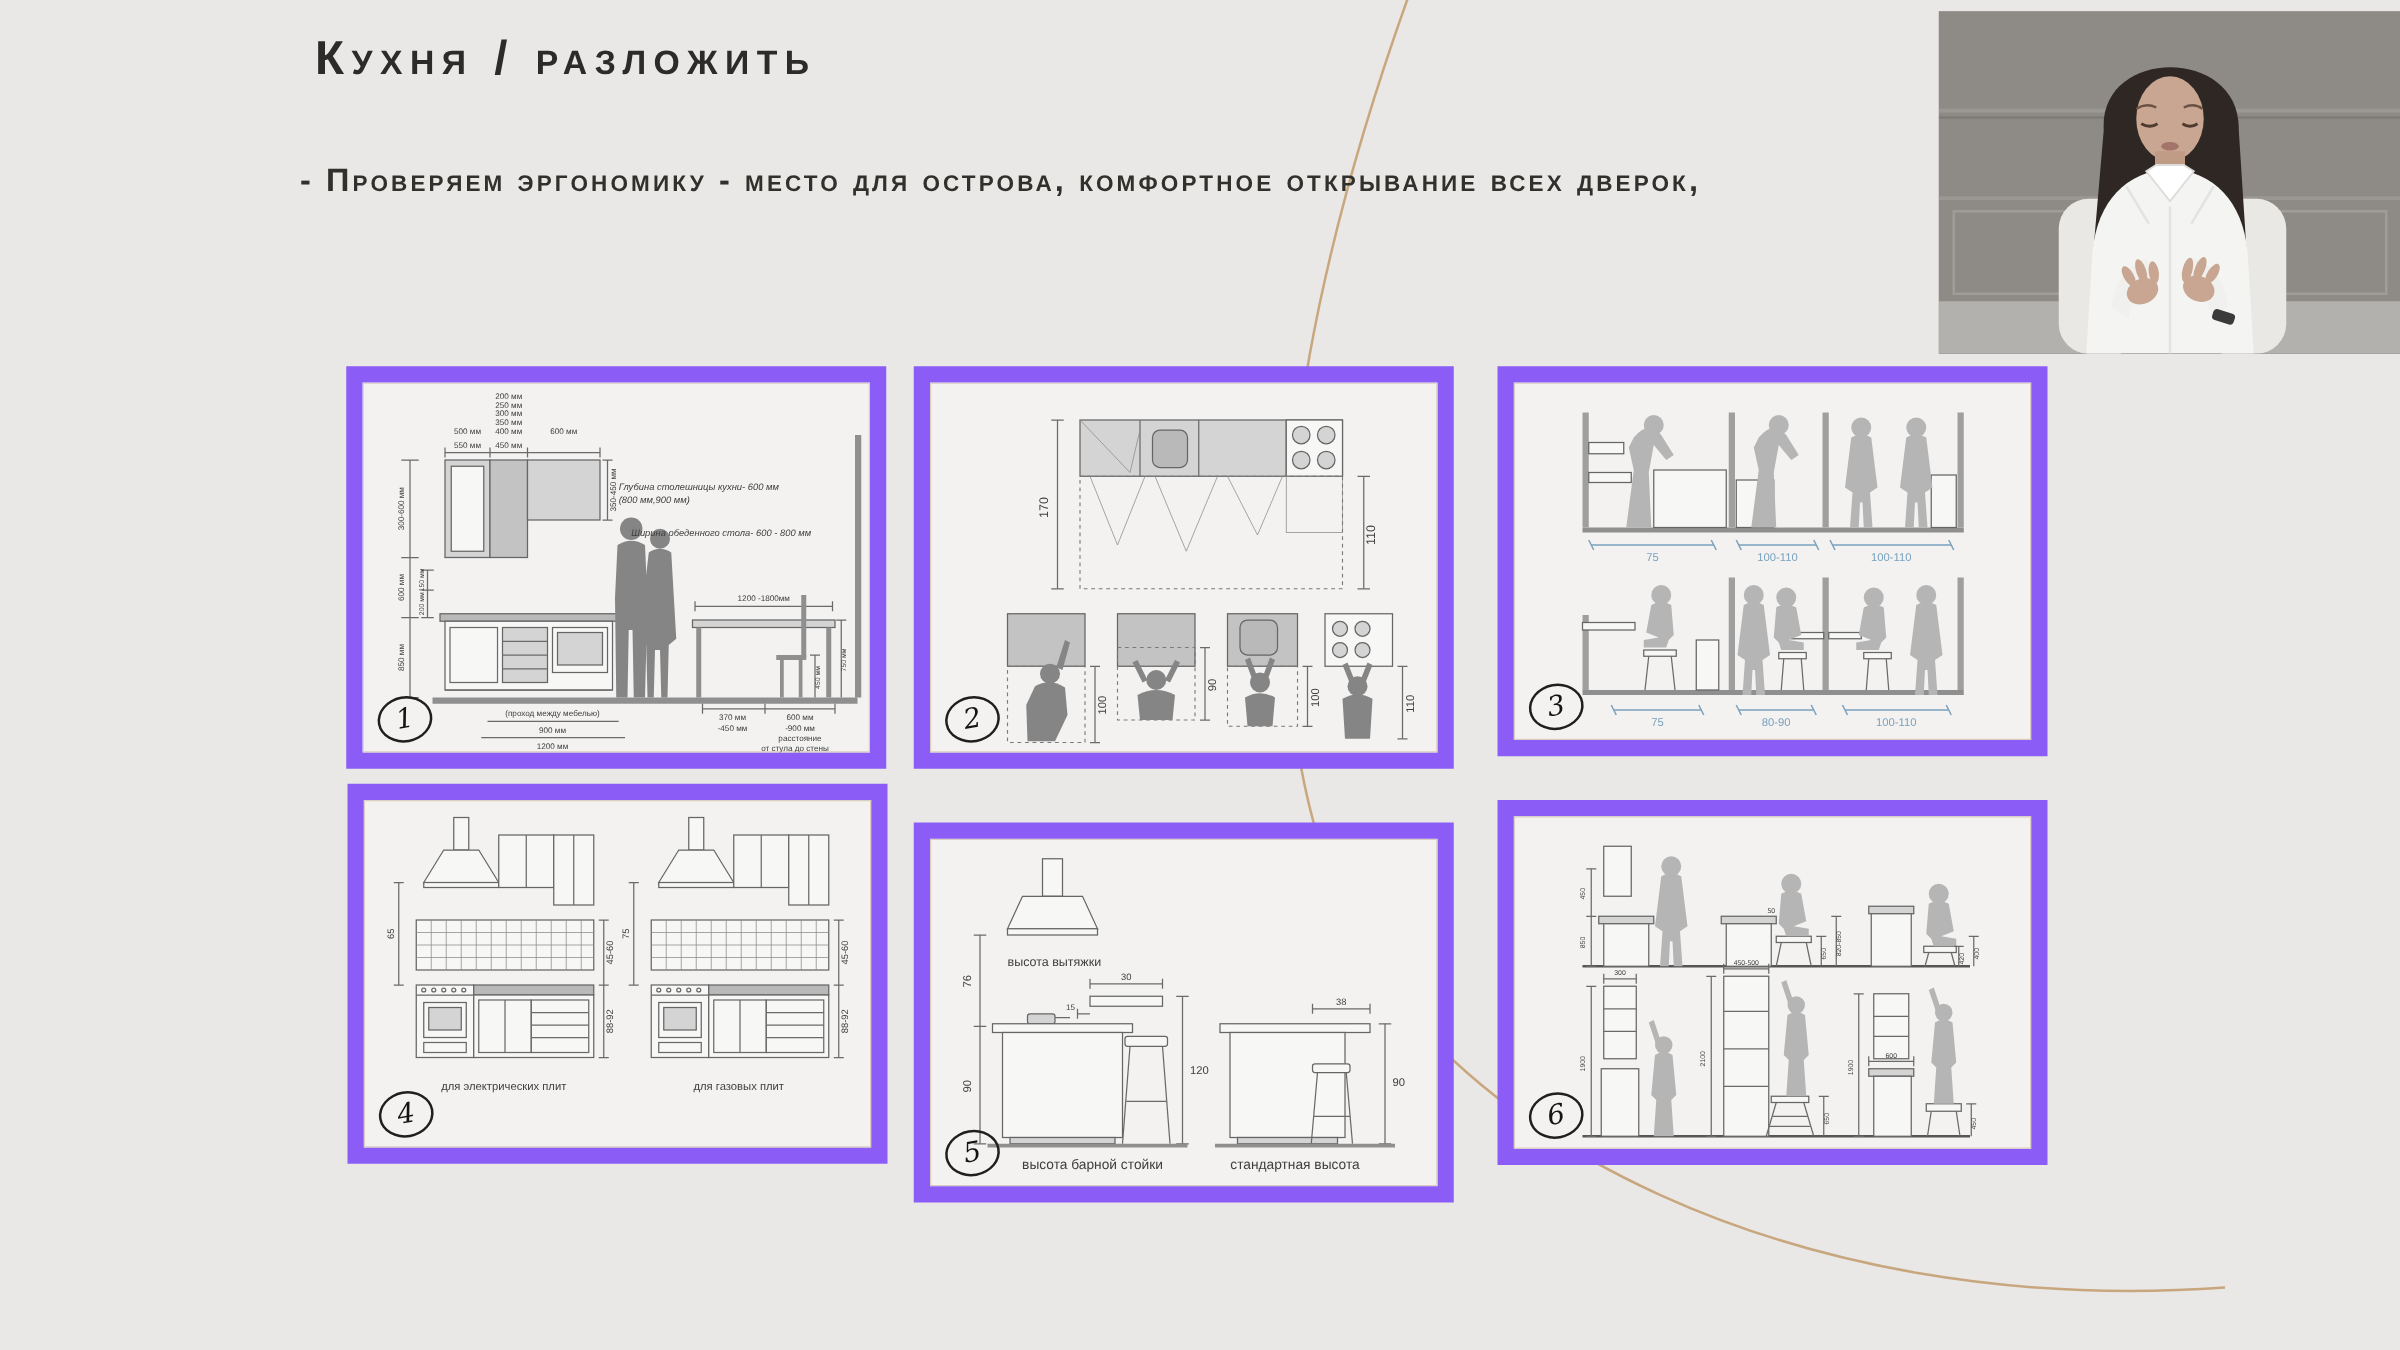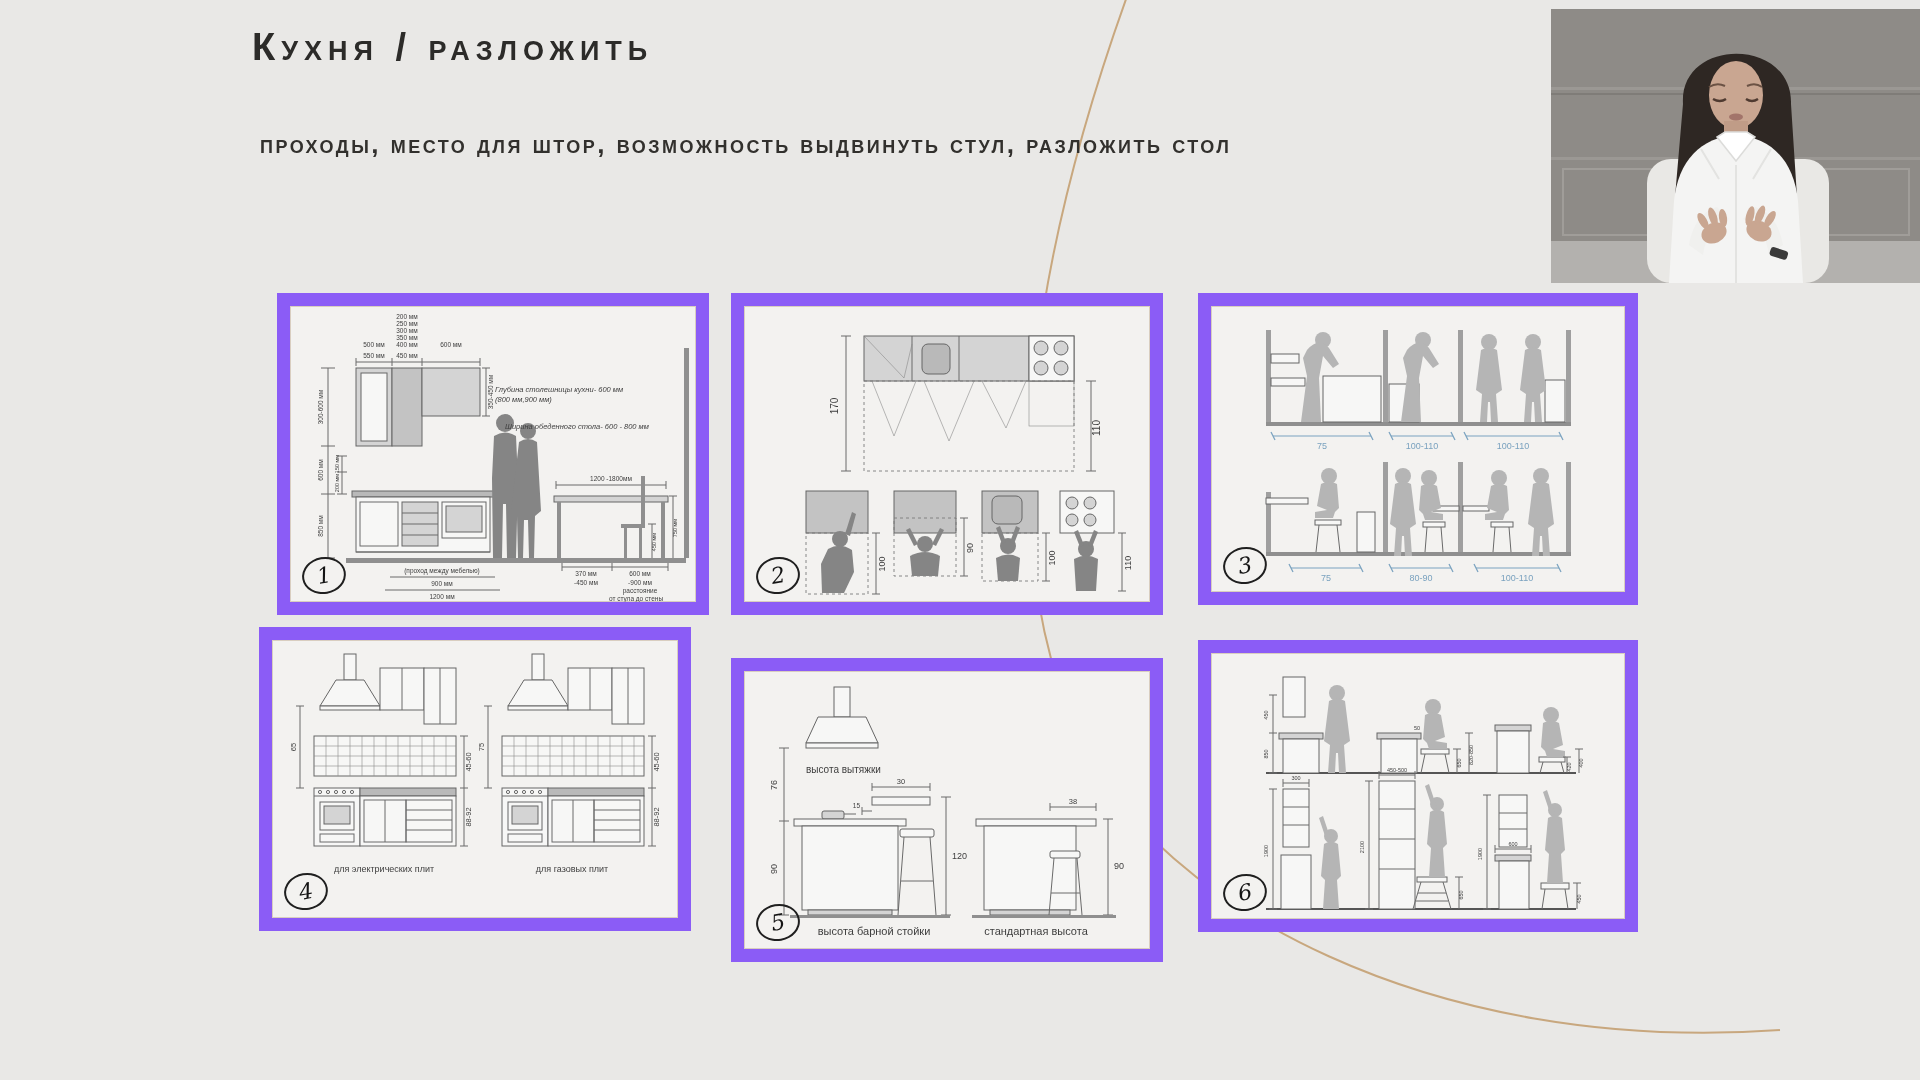--- a/index.html
+++ b/index.html
@@ -65,21 +65,21 @@
   </defs>
 </svg>
 
 <svg class="deco" width="1920" height="1080" viewBox="0 0 1920 1080">
   <path d="M1148,-60 C1040,220 980,520 1080,740 C1160,905 1430,1055 1780,1030" fill="none" stroke="#c8a77e" stroke-width="2"></path>
 </svg>
 
 <div class="title">Кухня / разложить</div>
 
 <div class="bullets">
-  <div class="b2">проходы, место для штор, возможность выдвинуть стул, разложить стол</div>
+  <div class="b1">- Проверяем эргономику - место для острова, комфортное открывание всех дверок,</div>
 </div>
 
 <div class="panel" style="left:277px;top:293px;width:432px;height:322px">
  <div class="panel-inner">
   <svg class="diagram" viewBox="0 0 406 296">
 
     <g class="s">
       <line x1="38" y1="62" x2="38" y2="252"></line>
       <line x1="31" y1="62" x2="45" y2="62"></line>
           <line x1="31" y1="140" x2="45" y2="140"></line>
@@ -380,21 +380,21 @@
     <text class="t8 tc blue" x="115" y="275">75</text>
     <text class="t8 tc blue" x="210" y="275">80-90</text>
     <text class="t8 tc blue" x="306" y="275">100-110</text>
   </svg>
   <div class="num">
         <span>3</span>
       </div>
  </div>
 </div>
 
-<div class="panel" style="left:259px;top:627px;width:432px;height:304px">
+<div class="panel" style="left:278px;top:627px;width:432px;height:304px">
  <div class="panel-inner">
   <svg class="diagram" viewBox="0 0 406 278">
 
     <g>
       <rect x="72" y="14" width="12" height="26" class="f-wht"></rect>
       <path d="M64,40 H92 L108,66 H48 Z" class="f-wht"></path>
       <rect x="48" y="66" width="60" height="4" class="f-wht"></rect>
       <rect x="108" y="28" width="44" height="42" class="f-wht"></rect>
           <line x1="130" y1="28" x2="130" y2="70" class="s"></line>
       <rect x="152" y="28" width="32" height="56" class="f-wht"></rect>

